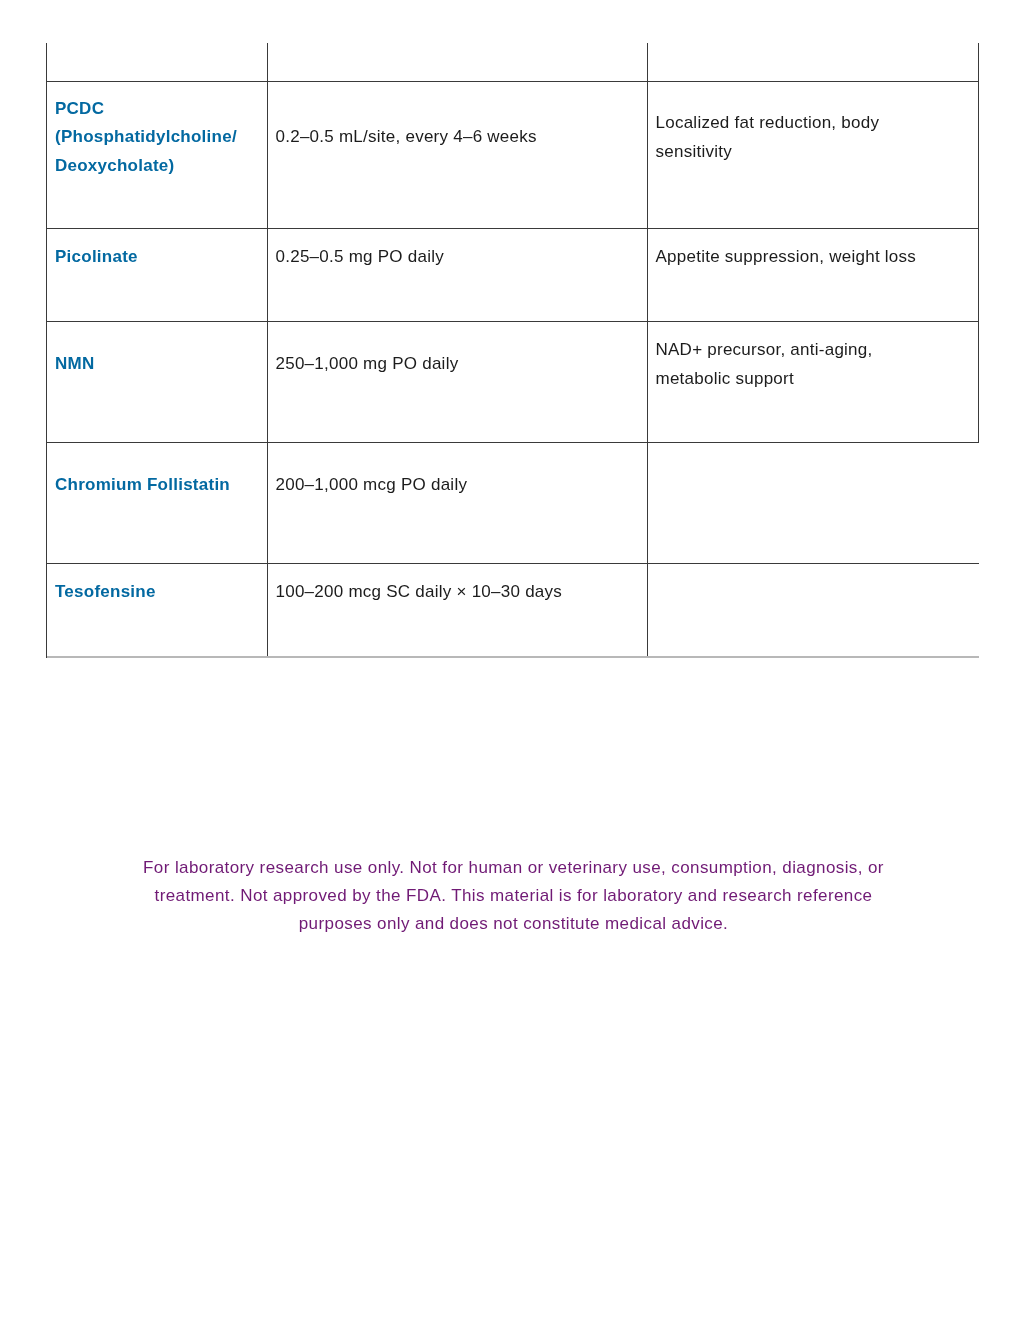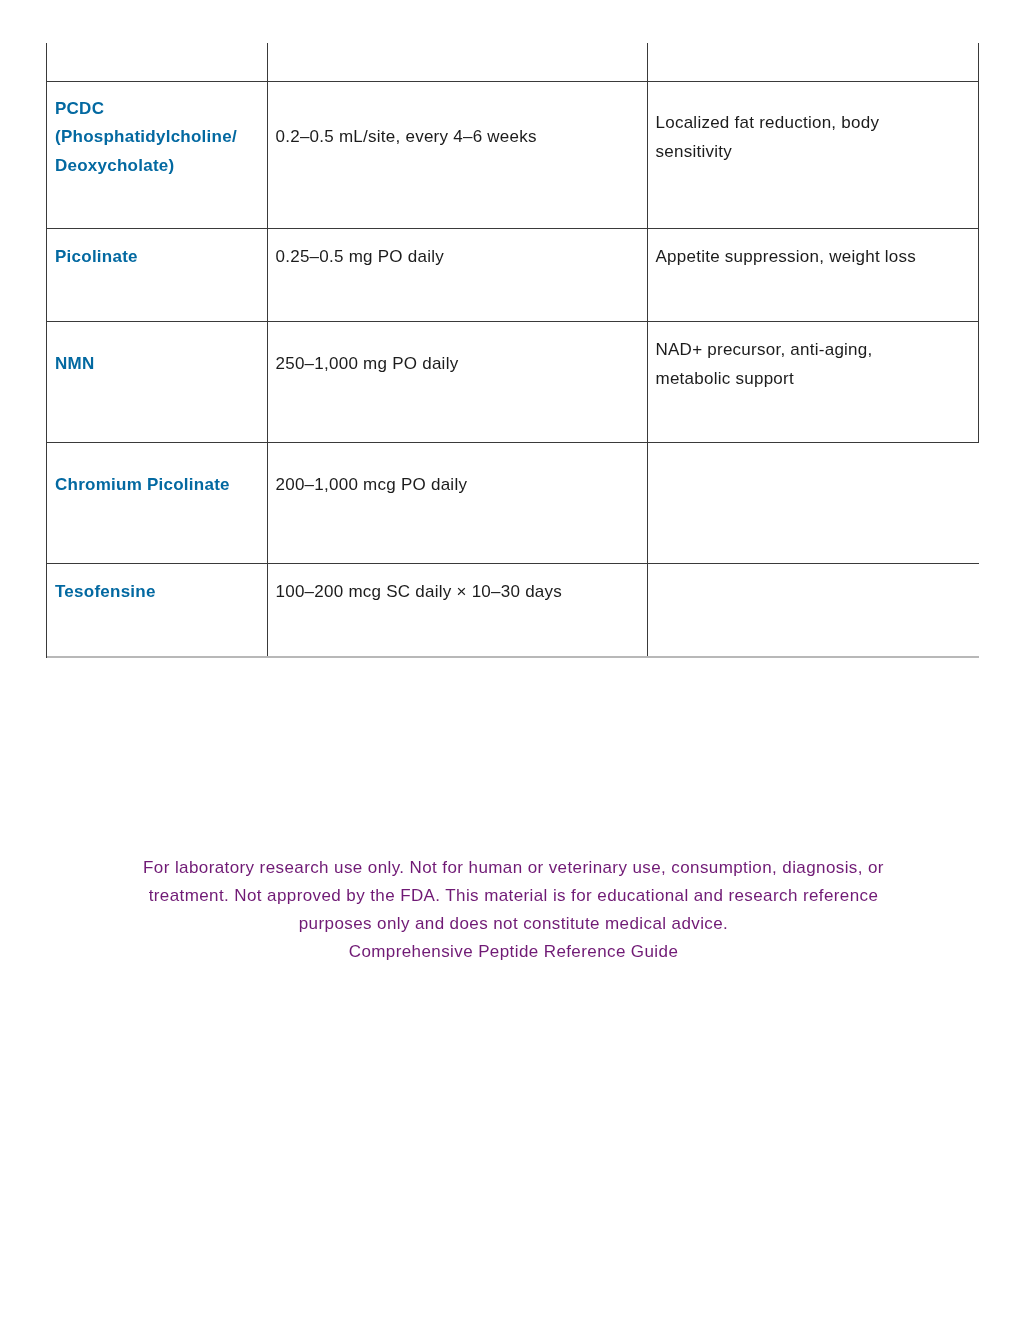--- a/index.html
+++ b/index.html
@@ -96,31 +96,30 @@
     </div>
 
     <div class="trow r3">
       <div class="tcell c1"><span>NMN</span></div>
       <div class="tcell c2"><span>250–1,000 mg PO daily</span></div>
       <div class="tcell c3"><span>NAD+ precursor, anti-aging,
 metabolic support</span></div>
     </div>
 
     <div class="trow r4">
-      <div class="tcell c1"><span>Chromium Picolinate</span></div>
+      <div class="tcell c1"><span>Chromium Follistatin</span></div>
       <div class="tcell c2"><span>200–1,000 mcg PO daily</span></div>
     </div>
 
     <div class="trow r5">
       <div class="tcell c1"><span>Tesofensine</span></div>
       <div class="tcell c2"><span>100–200 mcg SC daily × 10–30 days</span></div>
     </div>
 
   </div>
 
   <div class="footer">
     <div>For laboratory research use only. Not for human or veterinary use, consumption, diagnosis, or</div>
-    <div>treatment. Not approved by the FDA. This material is for educational and research reference</div>
+    <div>treatment. Not approved by the FDA. This material is for laboratory and research reference</div>
     <div>purposes only and does not constitute medical advice.</div>
-    <div>Comprehensive Peptide Reference Guide</div>
   </div>
 
 </div>
 
 </body></html>

